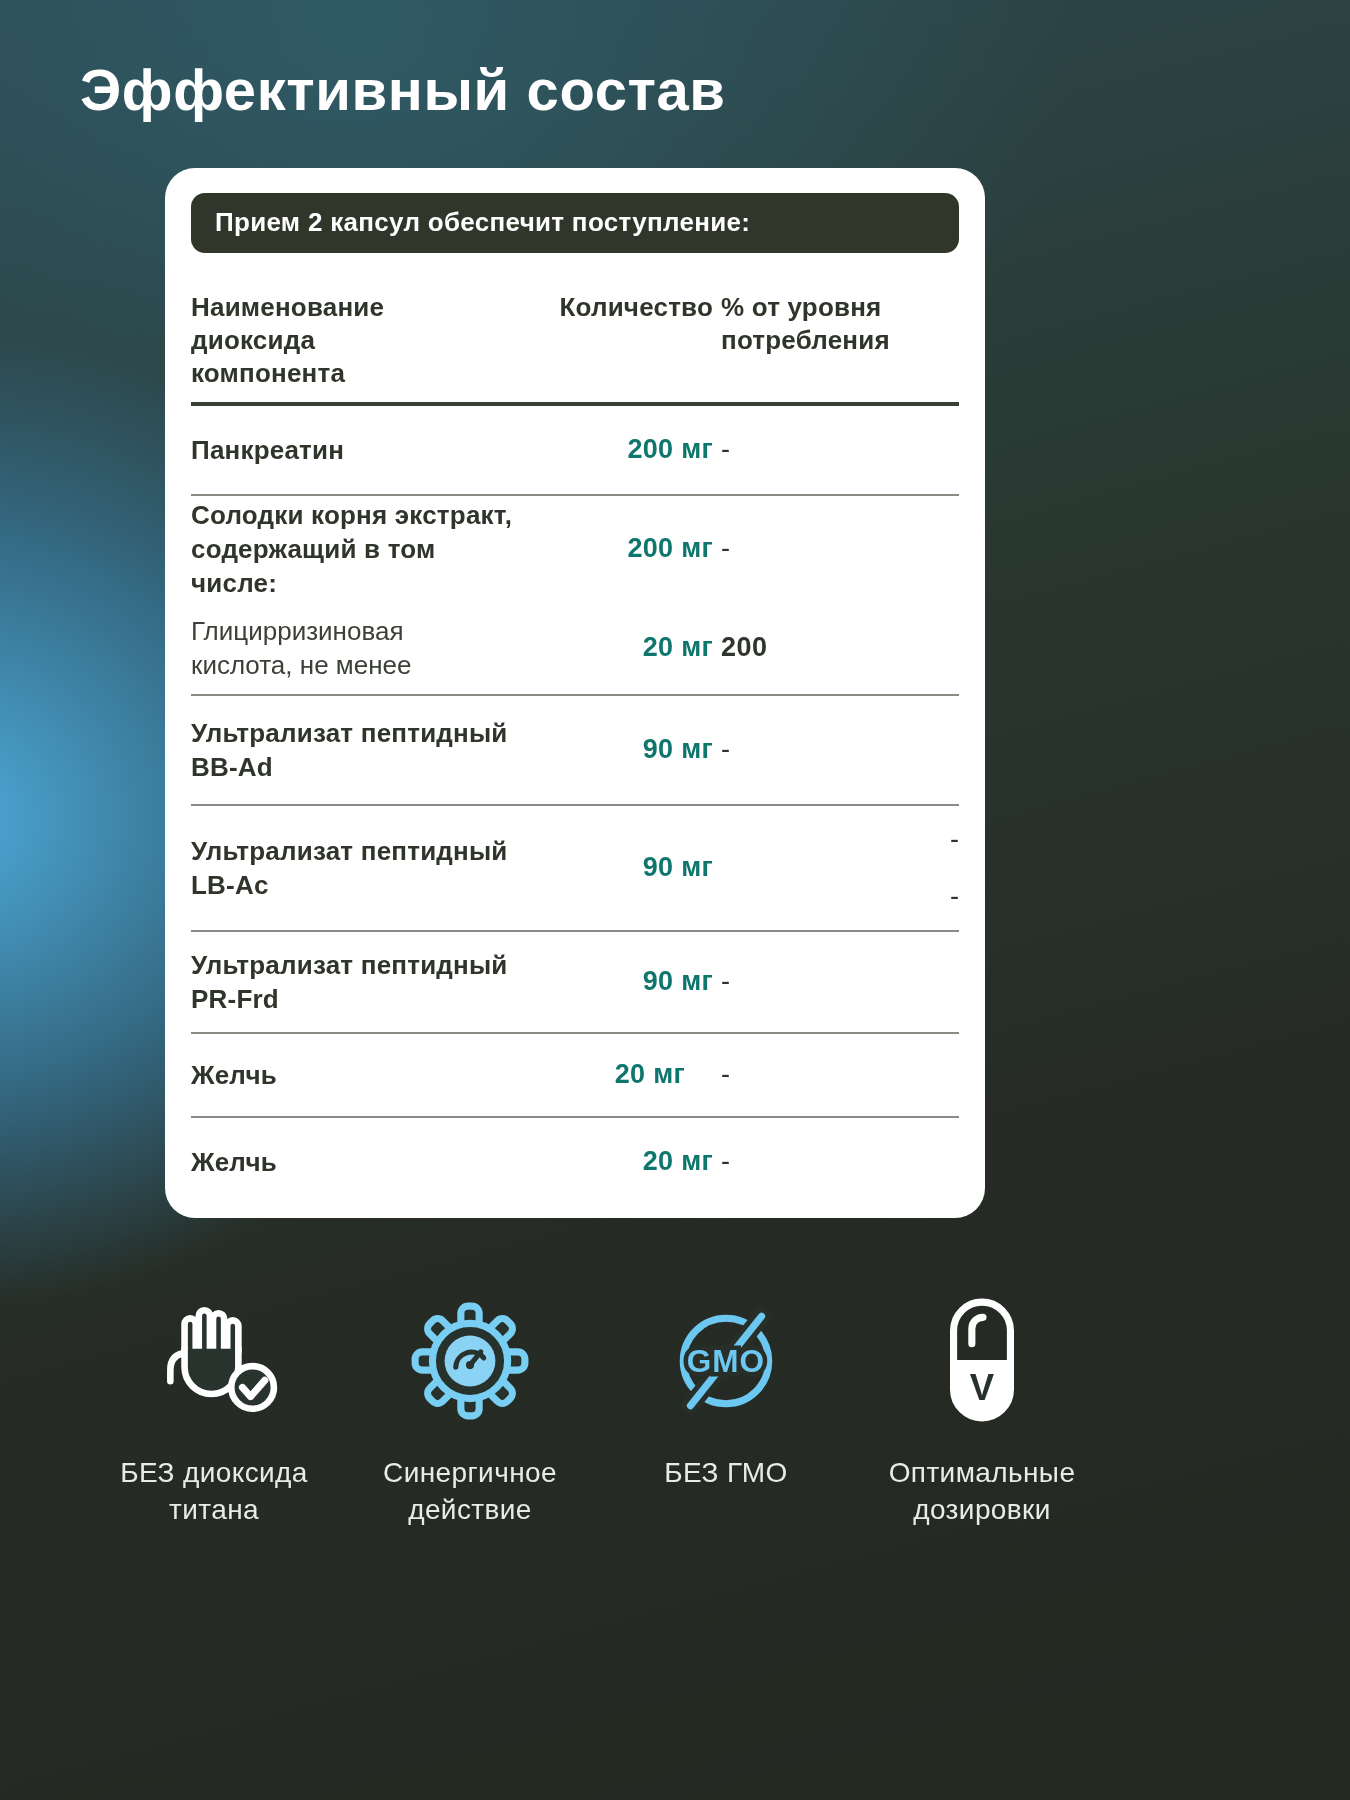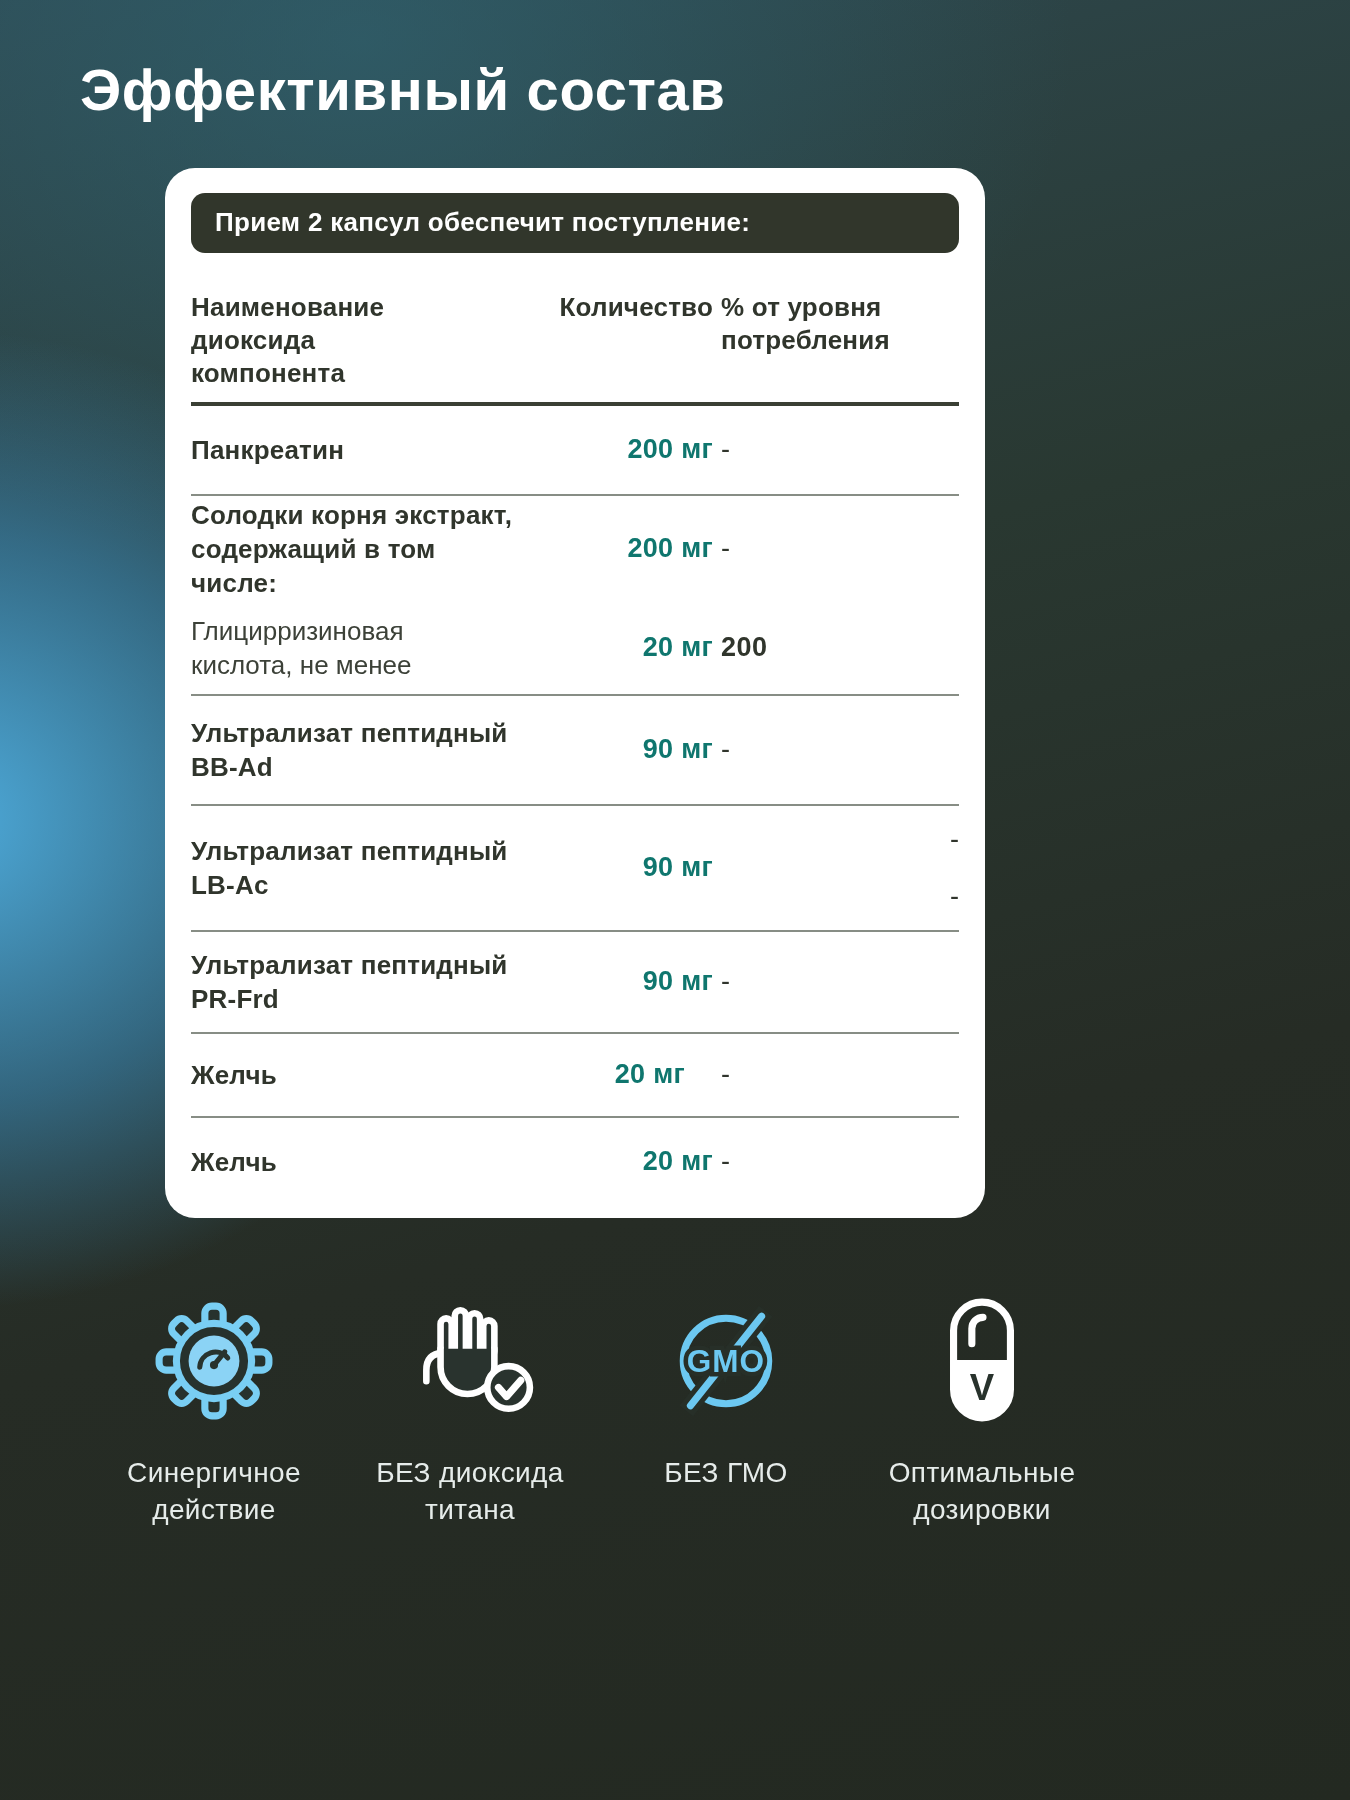--- a/index.html
+++ b/index.html
@@ -152,20 +152,38 @@
         </span>
       <span class="c2 qty">20 мг</span>
       <span class="c3 pct">-</span>
     </div>
   </div>
 
   <div class="badges">
 
     <div class="badge">
       <div class="icon-box">
+        <svg width="132" height="122" viewBox="0 0 130 120">
+          <g stroke="#ffffff" stroke-width="6.5" stroke-linecap="round" stroke-linejoin="round">
+            <path d="M38,52 q-16,1 -16,17 v11" fill="none"></path>
+            <rect x="36" y="18" width="11" height="38" rx="5.5" fill="#29332e"></rect>
+            <rect x="50" y="10" width="11" height="46" rx="5.5" fill="#29332e"></rect>
+            <rect x="64" y="13" width="11" height="43" rx="5.5" fill="#29332e"></rect>
+            <rect x="78" y="20" width="11" height="36" rx="5.5" fill="#29332e"></rect>
+            <path d="M36,48 v18 a26.5,26.5 0 0 0 53,0 v-18" fill="#29332e"></path>
+            <circle cx="103" cy="86" r="21" fill="#29332e"></circle>
+            <path d="M93,86 l8,9 l14,-16" fill="none" stroke-width="7"></path>
+          </g>
+        </svg>
+      </div>
+      <div class="blabel">БЕЗ диоксида титана</div>
+    </div>
+
+    <div class="badge">
+      <div class="icon-box">
         <svg width="122" height="122" viewBox="0 0 120 120">
           <g stroke="#79cef3" stroke-width="7" fill="#27322d">
             <rect x="51" y="6" width="18" height="22" rx="7"></rect>
             <rect x="51" y="6" width="18" height="22" rx="7" transform="rotate(45 60 60)"></rect>
             <rect x="51" y="6" width="18" height="22" rx="7" transform="rotate(90 60 60)"></rect>
             <rect x="51" y="6" width="18" height="22" rx="7" transform="rotate(135 60 60)"></rect>
             <rect x="51" y="6" width="18" height="22" rx="7" transform="rotate(180 60 60)"></rect>
             <rect x="51" y="6" width="18" height="22" rx="7" transform="rotate(225 60 60)"></rect>
             <rect x="51" y="6" width="18" height="22" rx="7" transform="rotate(270 60 60)"></rect>
             <rect x="51" y="6" width="18" height="22" rx="7" transform="rotate(315 60 60)"></rect>
@@ -175,38 +193,20 @@
           <path d="M46,66 A15.5,15.5 0 0 1 73.5,57" fill="none" stroke="#28332e" stroke-width="5" stroke-linecap="round"></path>
           <line x1="60" y1="64" x2="70.5" y2="51" stroke="#28332e" stroke-width="5" stroke-linecap="round"></line>
           <circle cx="60" cy="64" r="4" fill="#28332e"></circle>
         </svg>
       </div>
       <div class="blabel">Синергичное действие</div>
     </div>
 
     <div class="badge">
       <div class="icon-box">
-        <svg width="132" height="122" viewBox="0 0 130 120">
-          <g stroke="#ffffff" stroke-width="6.5" stroke-linecap="round" stroke-linejoin="round">
-            <path d="M38,52 q-16,1 -16,17 v11" fill="none"></path>
-            <rect x="36" y="18" width="11" height="38" rx="5.5" fill="#29332e"></rect>
-            <rect x="50" y="10" width="11" height="46" rx="5.5" fill="#29332e"></rect>
-            <rect x="64" y="13" width="11" height="43" rx="5.5" fill="#29332e"></rect>
-            <rect x="78" y="20" width="11" height="36" rx="5.5" fill="#29332e"></rect>
-            <path d="M36,48 v18 a26.5,26.5 0 0 0 53,0 v-18" fill="#29332e"></path>
-            <circle cx="103" cy="86" r="21" fill="#29332e"></circle>
-            <path d="M93,86 l8,9 l14,-16" fill="none" stroke-width="7"></path>
-          </g>
-        </svg>
-      </div>
-      <div class="blabel">БЕЗ диоксида титана</div>
-    </div>
-
-    <div class="badge">
-      <div class="icon-box">
         <svg width="122" height="122" viewBox="0 0 120 120">
           <circle cx="60" cy="60" r="42" fill="none" stroke="#6cc8f1" stroke-width="7"></circle>
           <line x1="99" y1="11" x2="21" y2="109" stroke="#272f28" stroke-width="17"></line>
           <line x1="95" y1="16" x2="25" y2="104" stroke="#6cc8f1" stroke-width="7" stroke-linecap="round"></line>
           <text x="60" y="71" text-anchor="middle" font-family="Liberation Sans, sans-serif" font-size="31" font-weight="800" letter-spacing="1" fill="#6cc8f1" stroke="#272f28" stroke-width="9" paint-order="stroke">GMO</text>
         </svg>
       </div>
       <div class="blabel">БЕЗ ГМО</div>
     </div>
 

